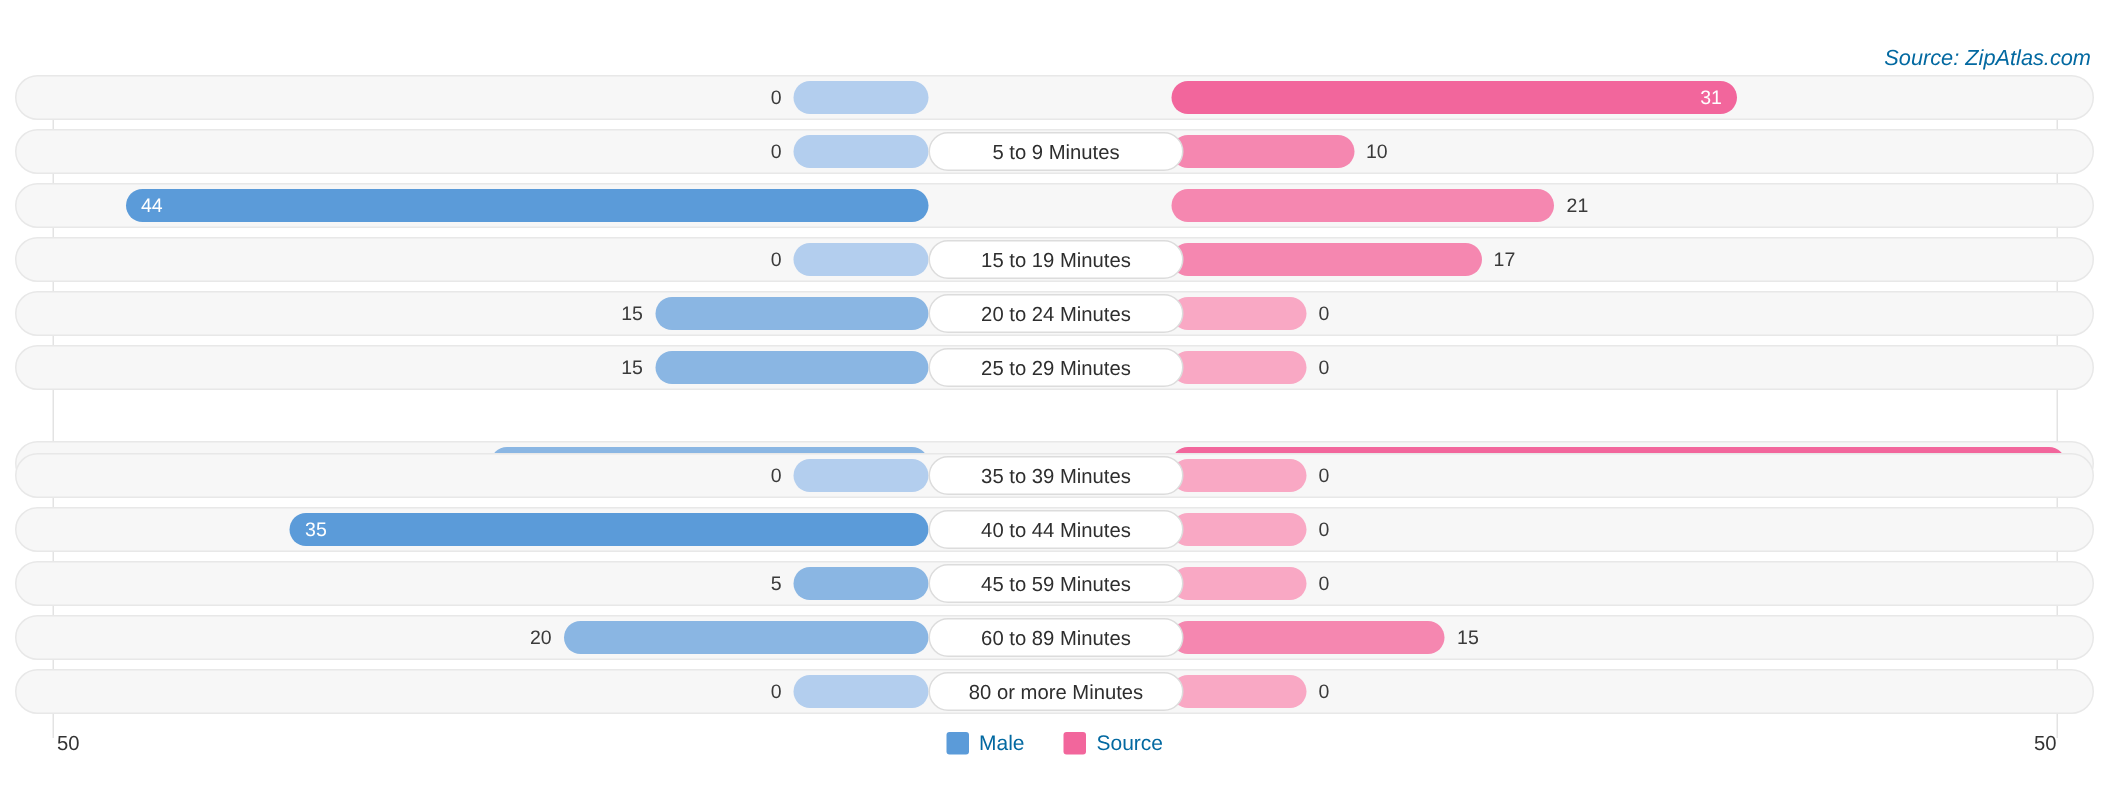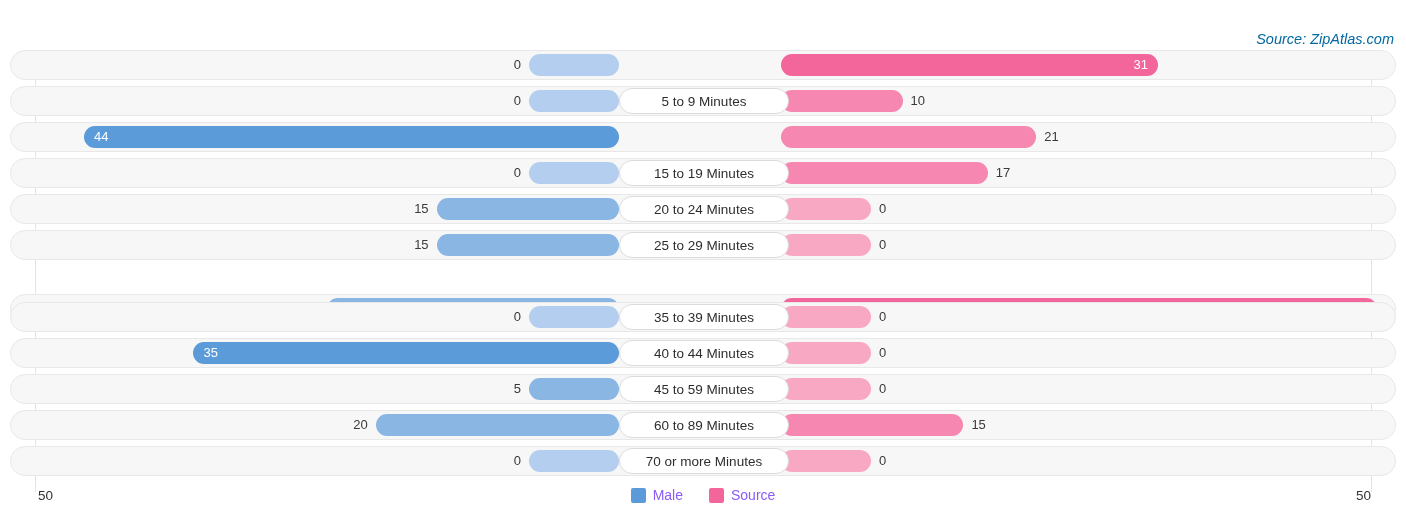--- a/index.html
+++ b/index.html
@@ -71,21 +71,21 @@
   }
   .axis-label.left{left:38px;}
   .axis-label.right{right:35px;}
 
   .legend{
     position:absolute;left:0;right:0;top:487px;
     display:flex;justify-content:center;align-items:center;gap:26px;
   }
   .legend-item{display:flex;align-items:center;gap:7px;}
   .swatch{width:15px;height:15px;border-radius:2px;}
-  .legend-text{font-size:14px;color:#8b5cf6;}
+  .legend-text{font-size:14px;color:#0369a1;}
 </style>
 </head>
 <body>
 
 <div class="chart">
 
   <div class="source">Source: ZipAtlas.com</div>
 
   <div class="plot">
     <div class="gridline left"></div>
@@ -215,21 +215,21 @@
         </div>
         <div class="row" style="top: 396px;">
           <div class="half male">
             <span class="bar-out" style="right: 98px;">0</span>
             <div class="bar male" style="width: 90px; background: rgb(179, 206, 238);"></div>
           </div>
           <div class="half female">
             <span class="bar-out" style="left: 98px;">0</span>
             <div class="bar female" style="width: 90px; background: rgb(249, 168, 196);"></div>
           </div>
-          <div class="pill">70 or more Minutes</div>
+          <div class="pill">80 or more Minutes</div>
         </div>
       </div>
   </div>
 
   <div class="axis-label left">50</div>
   <div class="axis-label right">50</div>
 
   <div class="legend">
     <div class="legend-item">
       <span class="swatch" style="background: rgb(91, 155, 217);"></span>

